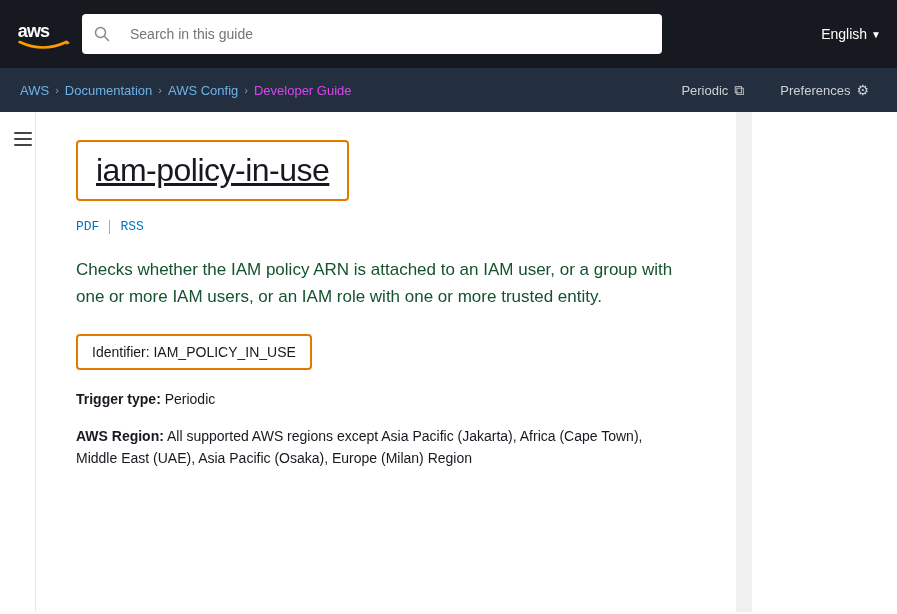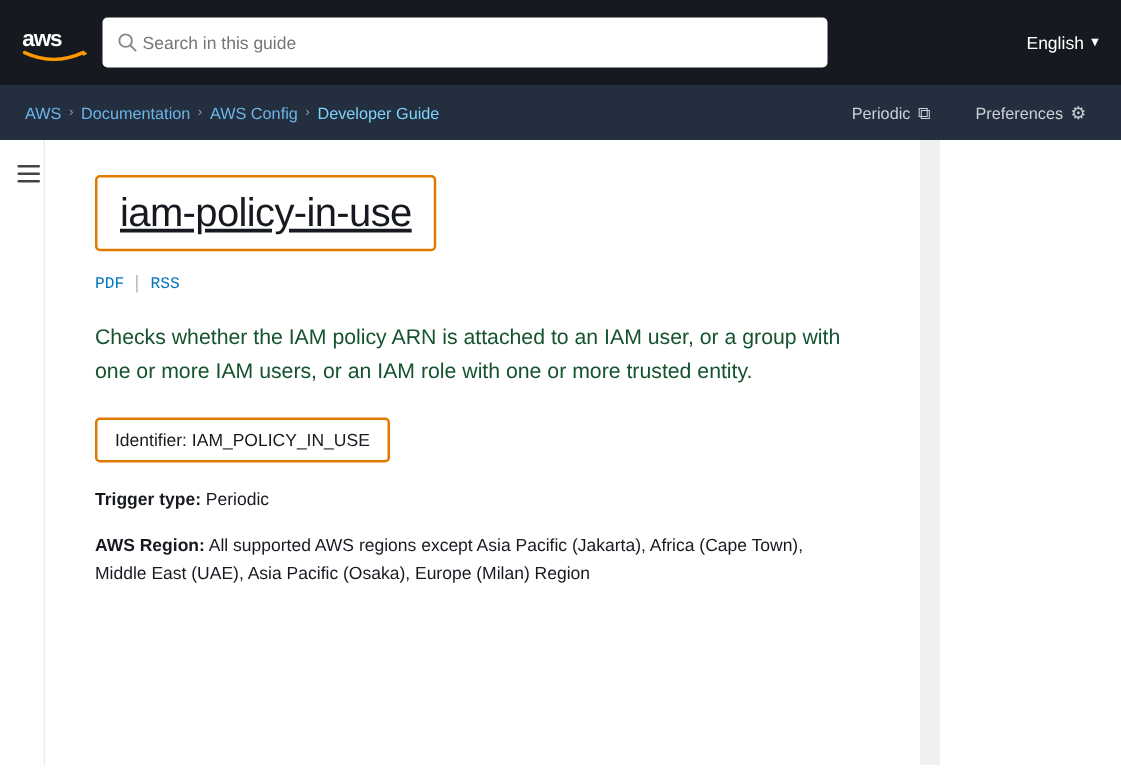--- a/index.html
+++ b/index.html
@@ -22,21 +22,21 @@
     .aws-logo svg { width: 54px; height: 36px; }
     .search-wrapper {
       flex: 1;
       max-width: 580px;
       display: flex;
       align-items: center;
       background: #fff;
       border-radius: 4px;
       padding: 0 12px;
       height: 40px;
-      gap: 4px;
+      gap: 20px;
     }
     .search-icon-wrap {
       color: #666;
       display: flex;
       align-items: center;
     }
     .search-input {
       border: none;
       outline: none;
       flex: 1;
@@ -69,21 +69,21 @@
       align-items: center;
       gap: 6px;
       font-size: 13px;
     }
     .breadcrumb-link {
       color: #6db3e8;
       text-decoration: none;
       cursor: pointer;
     }
     .breadcrumb-sep { color: #8d9db1; font-size: 11px; }
-    .breadcrumb-current { color: #7dd3fc; }
+    .breadcrumb-current { color: #d946ef; }
     .breadcrumb-right {
       display: flex;
       align-items: center;
       gap: 20px;
     }
     .feedback-btn, .preferences-btn {
       display: flex;
       align-items: center;
       gap: 6px;
       color: #cdd1d5;

